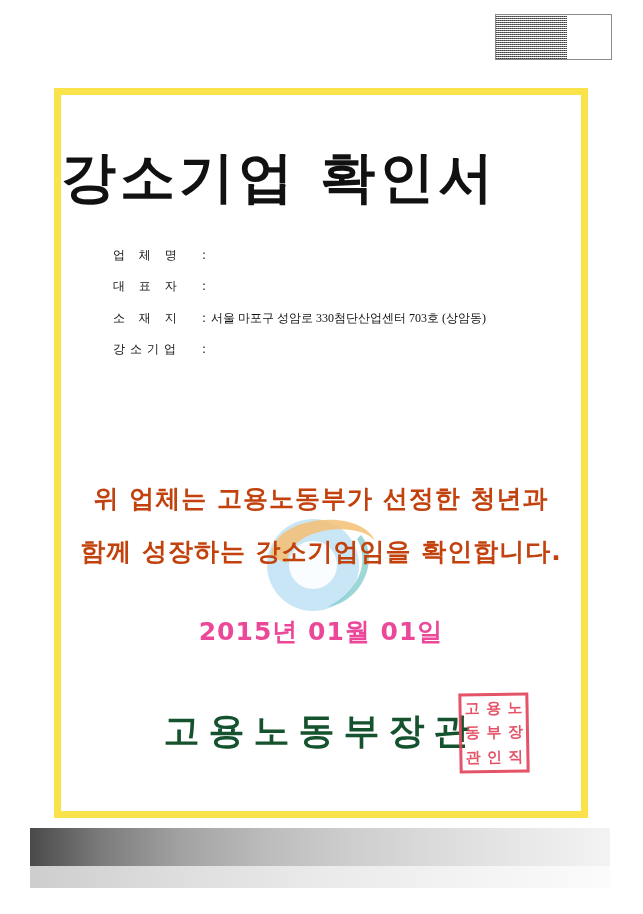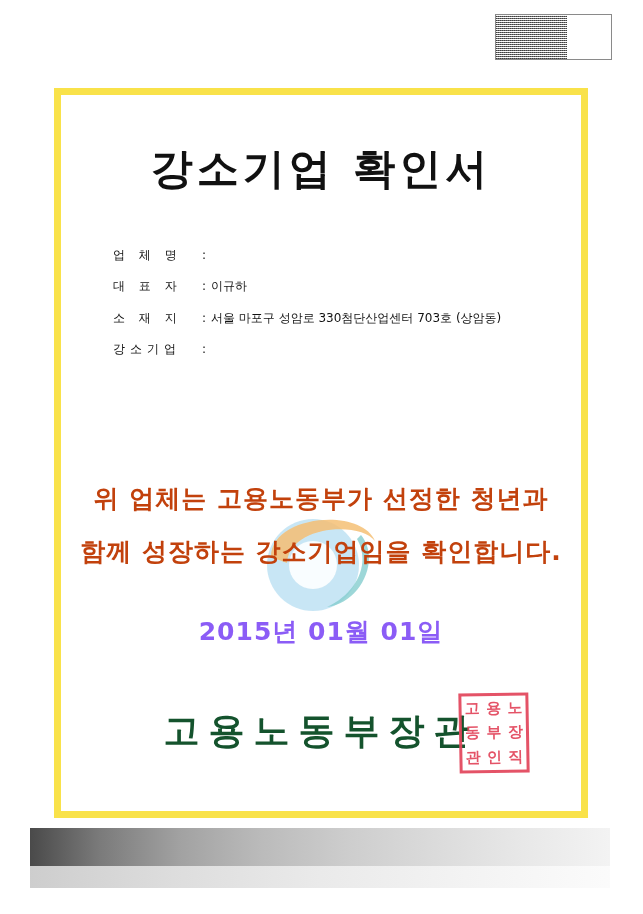--- a/index.html
+++ b/index.html
@@ -79,23 +79,22 @@
     height: 140px;
     pointer-events: none;
     opacity: 0.85;
   }
 
   #doc-title {
     position: absolute;
     top: 46px;
     left: 0;
     width: 100%;
-    text-align: center;
-    font-family: "DejaVu Sans", sans-serif;
-    font-size: 42px;
+    font-family: "DejaVu Sans", sans-serif;
+    font-size: 55px;
     font-weight: bold;
     letter-spacing: 4px;
     color: #111;
   }
 
   
   #fields {
     position: absolute;
     top: 152px;
     left: 52px;
@@ -118,20 +117,21 @@
   .field-colon {
     flex: 0 0 14px;
     text-align: center;
   }
   .field-value {
     flex: 1 1 auto;
     letter-spacing: 0px;
   }
   .field-row.wide .field-value {
     max-width: 330px;
+    font-family: Liberation Serif, serif;
   }
 
   
   #statement {
     position: absolute;
     top: 378px;
     left: 0;
     width: 100%;
     text-align: center;
     font-family: "DejaVu Sans", sans-serif;
@@ -145,21 +145,21 @@
   #date-line {
     position: absolute;
     top: 520px;
     left: 0;
     width: 100%;
     text-align: center;
     font-family: "DejaVu Sans", sans-serif;
     font-size: 25px;
     font-weight: bold;
     letter-spacing: 1px;
-    color: #8b5cf6;
+    color: #ec4899;
   }
 
   #issuer-line {
     position: absolute;
     top: 612px;
     left: 0;
     width: 100%;
     text-align: center;
     font-family: "DejaVu Sans", sans-serif;
     font-size: 36px;
@@ -213,21 +213,20 @@
   <div id="doc-title">강소기업 확인서</div>
 
   <div id="fields">
     <div class="field-row">
       <span class="field-label">업 체 명</span>
       <span class="field-colon">:</span>
     </div>
     <div class="field-row">
       <span class="field-label">대 표 자</span>
       <span class="field-colon">:</span>
-      <span class="field-value">이규하</span>
     </div>
     <div class="field-row wide">
       <span class="field-label">소 재 지</span>
       <span class="field-colon">:</span>
       <span class="field-value">서울 마포구 성암로 330첨단산업센터 703호 (상암동)</span>
     </div>
     <div class="field-row">
       <span class="field-label">강소기업</span>
       <span class="field-colon">:</span>
     </div>

